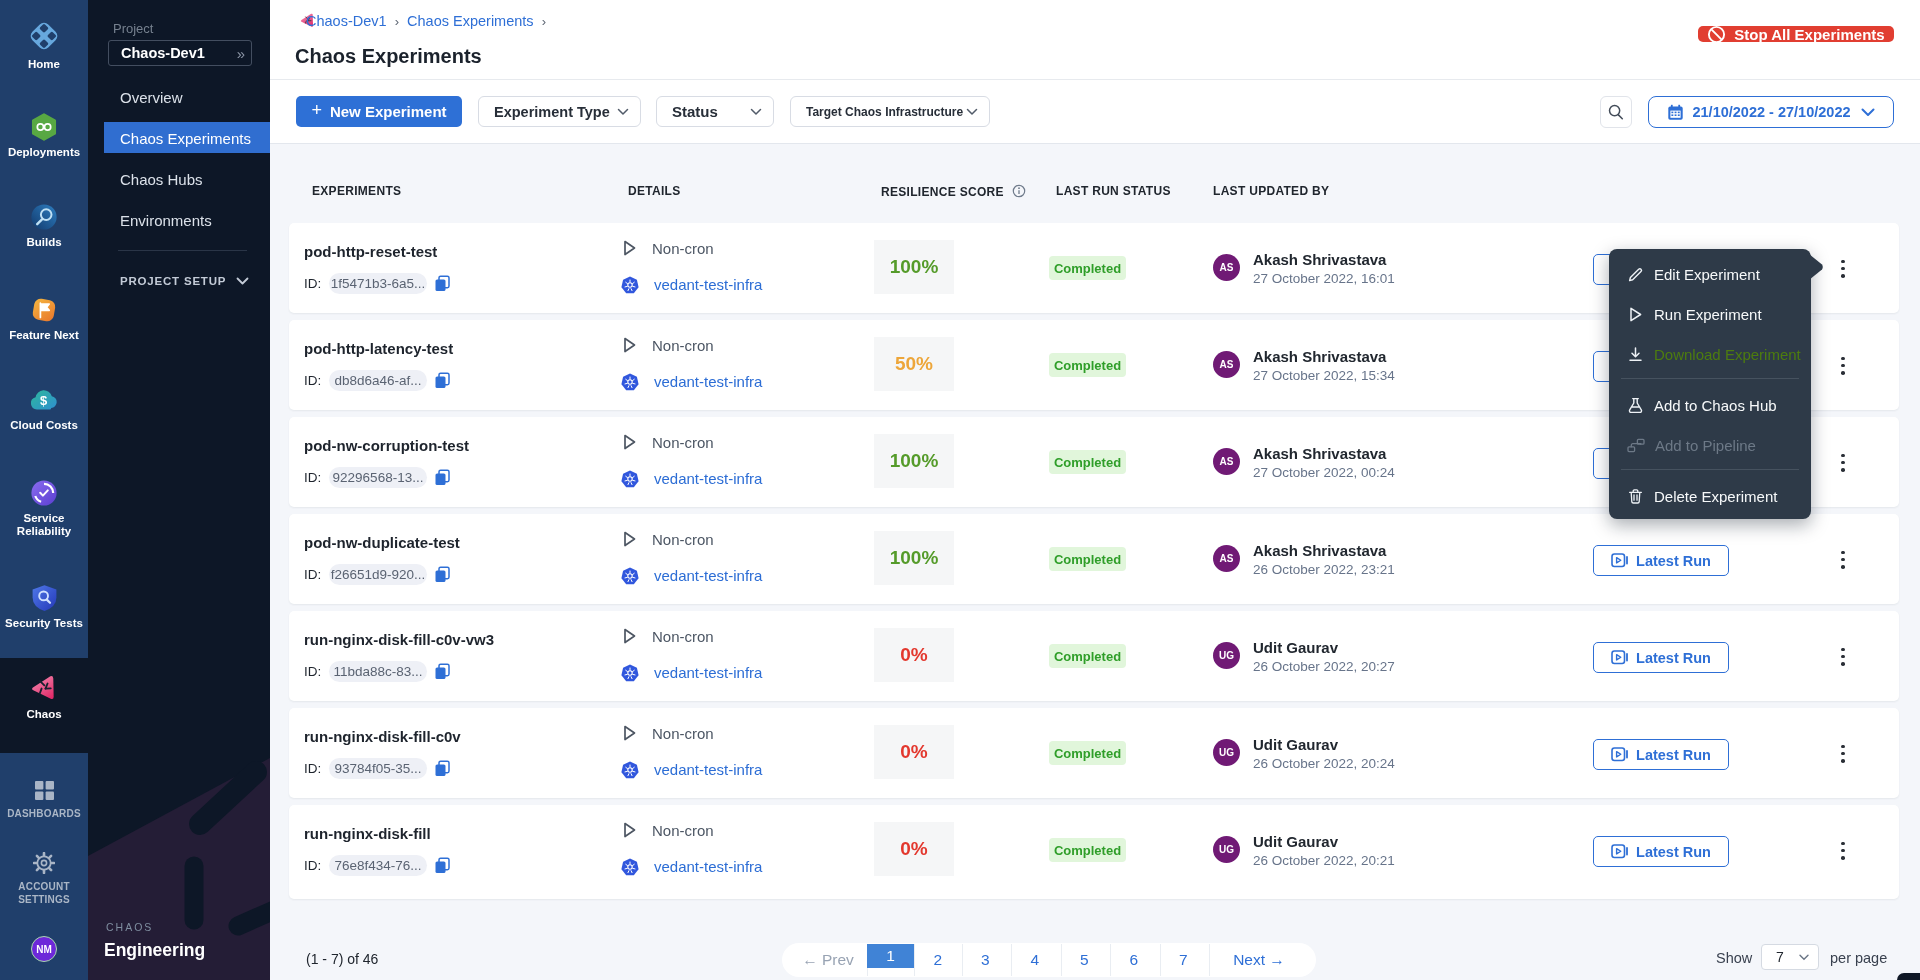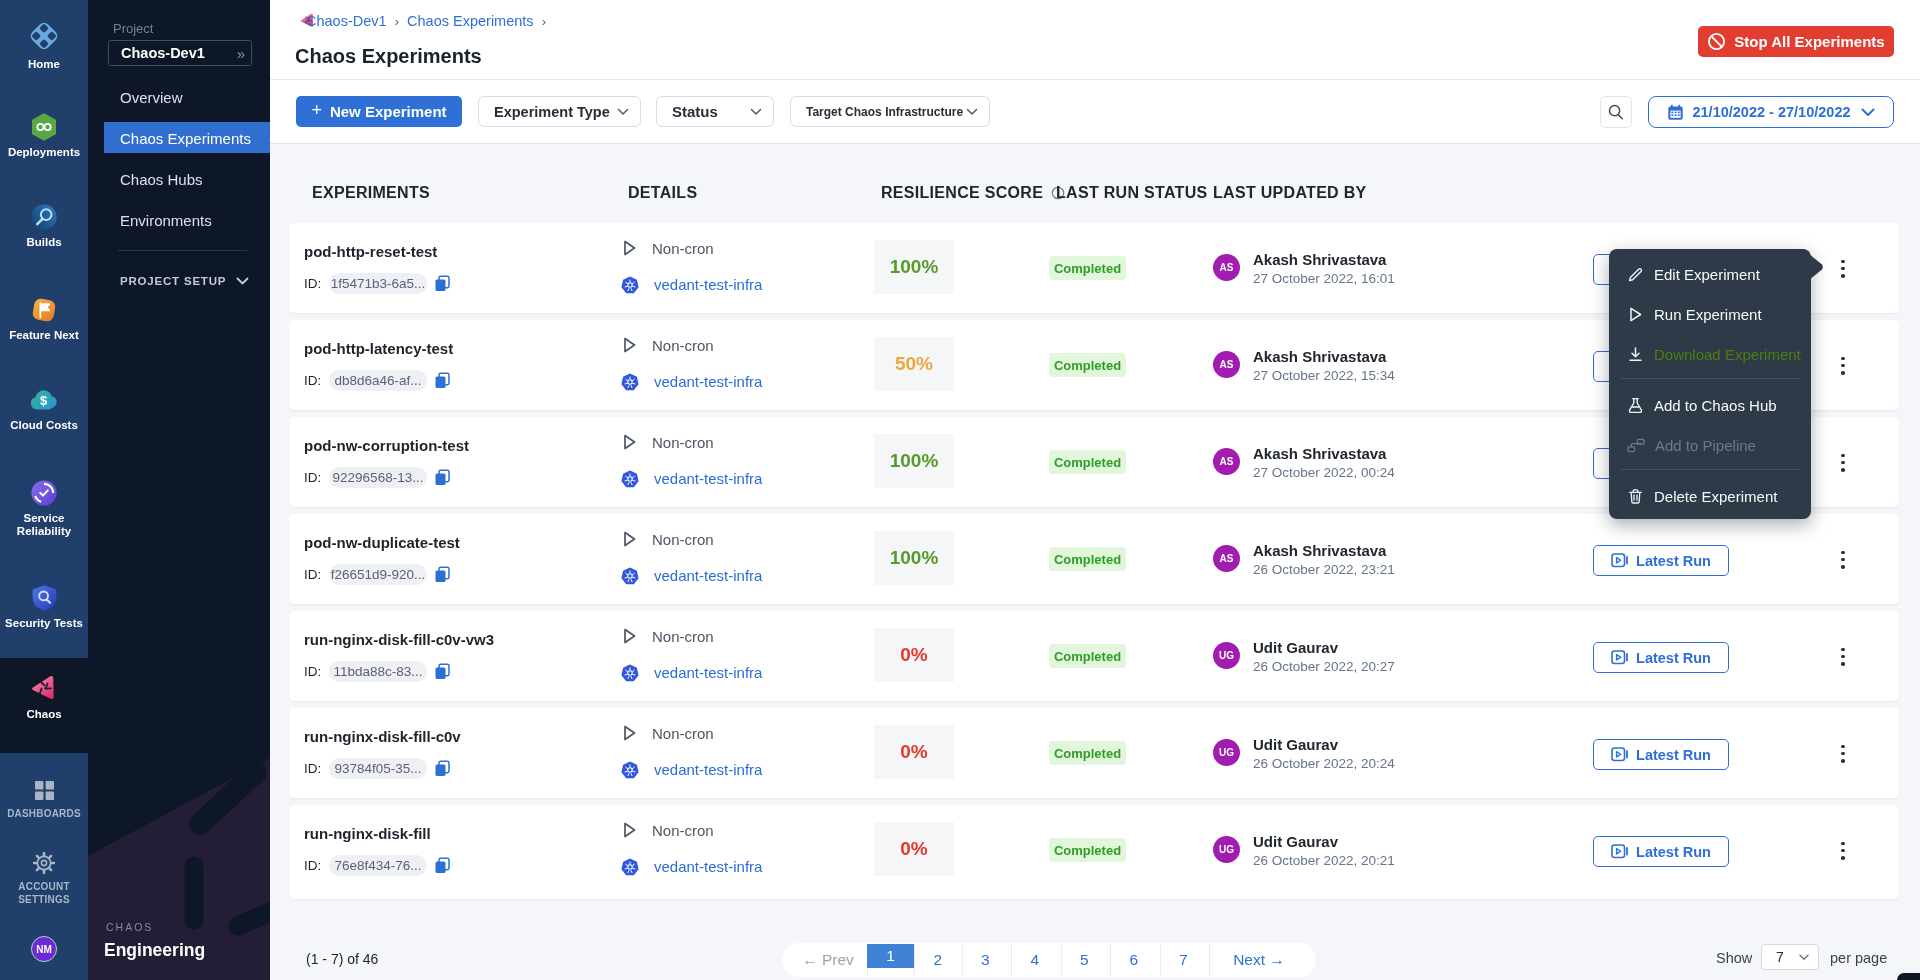--- a/index.html
+++ b/index.html
@@ -9,33 +9,33 @@
 .exp-name { position:absolute; left:304px; font-size:15px; font-weight:bold; color:#1e242d; }
 .id-label { position:absolute; left:304px; font-size:13.5px; color:#1e242d; }
 .id-pill { position:absolute; left:329px; width:98px; height:21px; background:#eef0f6; border-radius:10.5px; font-size:13.5px; color:#5a6372; text-align:center; line-height:21px; }
 .copyic { position:absolute; left:434px; }
 .playic { position:absolute; left:621px; }
 .noncron { position:absolute; left:652px; font-size:15px; color:#4c5664; }
 .k8sic { position:absolute; left:621px; }
 .infra { position:absolute; left:654px; font-size:15px; color:#2c6dd5; }
 .scorebox { position:absolute; left:874px; width:80px; height:54px; background:#f5f6f7; display:flex; align-items:center; justify-content:center; font-size:19px; font-weight:bold; }
 .badge { position:absolute; left:1049px; width:77px; height:24px; background:#e1f6db; border-radius:4px; color:#2f9e29; font-size:13px; font-weight:bold; display:flex; align-items:center; justify-content:center; }
-.avatar { position:absolute; left:1213px; width:27px; height:27px; border-radius:50%; background:#a21caf; color:#fff; font-size:10px; font-weight:bold; display:flex; align-items:center; justify-content:center; }
+.avatar { position:absolute; left:1213px; width:27px; height:27px; border-radius:50%; background:#701a75; color:#fff; font-size:10px; font-weight:bold; display:flex; align-items:center; justify-content:center; }
 .pname { position:absolute; left:1253px; font-size:15px; font-weight:bold; color:#21272f; }
 .pdate { position:absolute; left:1253px; font-size:13.5px; color:#67748a; }
 .lrun { position:absolute; left:1593px; width:136px; height:31px; border:1.5px solid #2e6fd6; border-radius:5px; background:#fff; color:#2e6fd6; font-size:14.5px; font-weight:bold; display:flex; align-items:center; justify-content:center; }
 .kebab { position:absolute; left:1838px; width:10px; }
 .kebab i { display:block; width:3.6px; height:3.6px; border-radius:50%; background:#2a2f36; margin:3.6px auto; }
 .navitem { position:absolute; left:120px; font-size:15px; color:#dbe1e9; }
 .mitem { position:absolute; left:1627px; display:flex; align-items:center; font-size:15px; color:#f7f9fa; }
 .mitem svg { margin-right:10px; flex:0 0 auto; }
 .railitem { position:absolute; left:0; width:88px; text-align:center; }
 .raillbl { font-size:11.5px; font-weight:bold; color:#fff; margin-top:5px; line-height:13px; }
 .raillbl2 { font-size:10px; font-weight:bold; color:#aab6c6; margin-top:6px; line-height:13px; letter-spacing:0.2px; }
-.hdr { position:absolute; font-size:16px; font-weight:bold; color:#20262e; letter-spacing:0.3px; top:184px; }
+.hdr { position:absolute; font-size:12px; font-weight:bold; color:#20262e; letter-spacing:0.3px; top:184px; }
 .pgnum { position:absolute; top:944px; height:32px; line-height:32px; text-align:center; width:47px; font-size:15.5px; color:#2e6fd6; }
 .sep { position:absolute; top:944px; height:32px; width:1px; background:#e9edf2; }
 </style></head>
 <body>
 
 <div class="abs" style="left:270px;top:0;width:1650px;height:143px;background:#fff"></div>
 <div class="abs" style="left:270px;top:79px;width:1650px;height:1px;background:#e7eaee"></div>
 <div class="abs" style="left:270px;top:143px;width:1650px;height:1px;background:#e3e7ed"></div>
 <div class="abs" style="left:299px;top:12px"><svg width="17" height="17" viewBox="0 0 32 32">
       <defs>
@@ -47,21 +47,21 @@
       <path d="M22.8 3.4 Q25.8 2.6 25.9 5.8 L26.3 25.4 Q26.3 28.6 23.2 27.4 L4.6 18.5 Q2 16.9 4.6 15.1 Z" fill="url(#pg17)"></path>
       <g stroke="#2a3442" stroke-width="1.6" stroke-linecap="round">
         <line x1="12.6" y1="9.2" x2="16.6" y2="13.4"></line>
         <line x1="19.4" y1="11.8" x2="17.4" y2="16.6"></line>
         <line x1="17.4" y1="16.6" x2="22.6" y2="16.4"></line>
         <line x1="12.2" y1="21" x2="13.8" y2="16.8"></line>
       </g>
     </svg></div>
 <div class="abs" style="left:306px;top:13px;font-size:14.5px;color:#2e6fd6">Chaos-Dev1&nbsp;&nbsp;<span style="color:#5d6673;font-size:13px">›</span>&nbsp;&nbsp;Chaos Experiments&nbsp;&nbsp;<span style="color:#5d6673;font-size:13px">›</span></div>
 <div class="abs" style="left:295px;top:45px;font-size:20px;font-weight:bold;color:#1b222c">Chaos Experiments</div>
-<div class="abs" style="left:1698px;top:26px;width:196px;height:31px;background:#e13e31;border-radius:5px;display:flex;align-items:center;justify-content:center;color:#fff;font-size:15px;font-weight:bold"><svg width="19" height="19" viewBox="0 0 19 19" style="margin-right:8px;flex:0 0 auto">
+<div class="abs" style="left:1698px;top:26px;width:196px;height:16px;background:#e13e31;border-radius:5px;display:flex;align-items:center;justify-content:center;color:#fff;font-size:15px;font-weight:bold"><svg width="19" height="19" viewBox="0 0 19 19" style="margin-right:8px;flex:0 0 auto">
       <circle cx="9.5" cy="9.5" r="7.6" fill="none" stroke="#fff" stroke-width="1.9"></circle>
       <line x1="4.4" y1="4.4" x2="14.6" y2="14.6" stroke="#fff" stroke-width="1.9"></line>
     </svg>Stop All Experiments</div>
 <div class="abs" style="left:296px;top:96px;width:166px;height:31px;background:#2e70d6;border-radius:5px;display:flex;align-items:center;justify-content:center;color:#fff;font-size:15px;font-weight:bold"><span style="font-size:18px;font-weight:normal;margin-right:8px;margin-top:-2px">+</span>New Experiment</div>
 <div class="abs" style="left:478px;top:96px;width:163px;height:31px;background:#fff;border:1px solid #d8dce4;border-radius:6px;display:flex;align-items:center;justify-content:space-between;padding:0 11px 0 15px;font-size:14.5px;font-weight:bold;color:#272e38">
     <span style="white-space:nowrap">Experiment Type</span>
     <svg width="12" height="8" viewBox="0 0 12 8" style="flex:0 0 auto">
       <path d="M1.5 1.5 L6 6 L10.5 1.5" fill="none" stroke="#515b69" stroke-width="1.5" stroke-linecap="round" stroke-linejoin="round"></path>
     </svg>
   </div>

